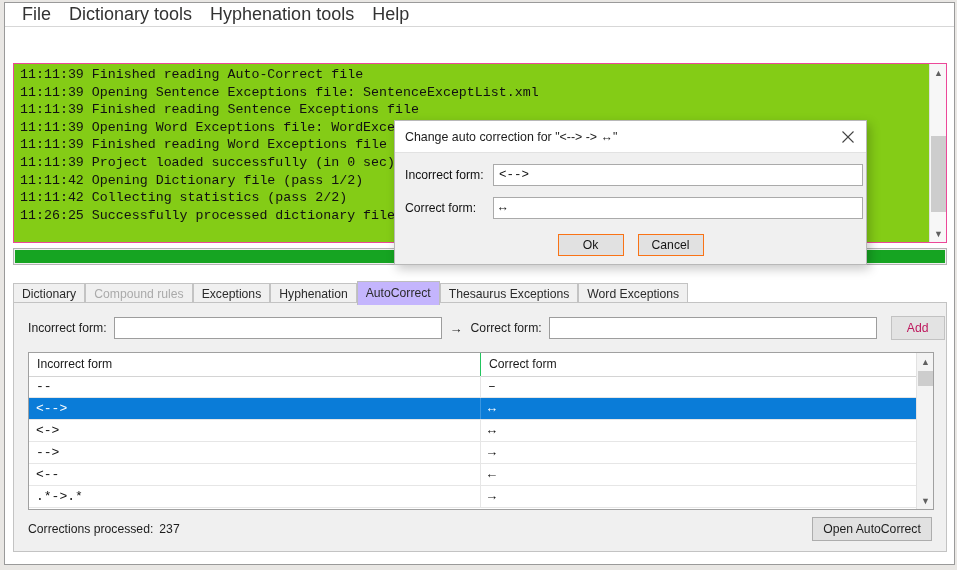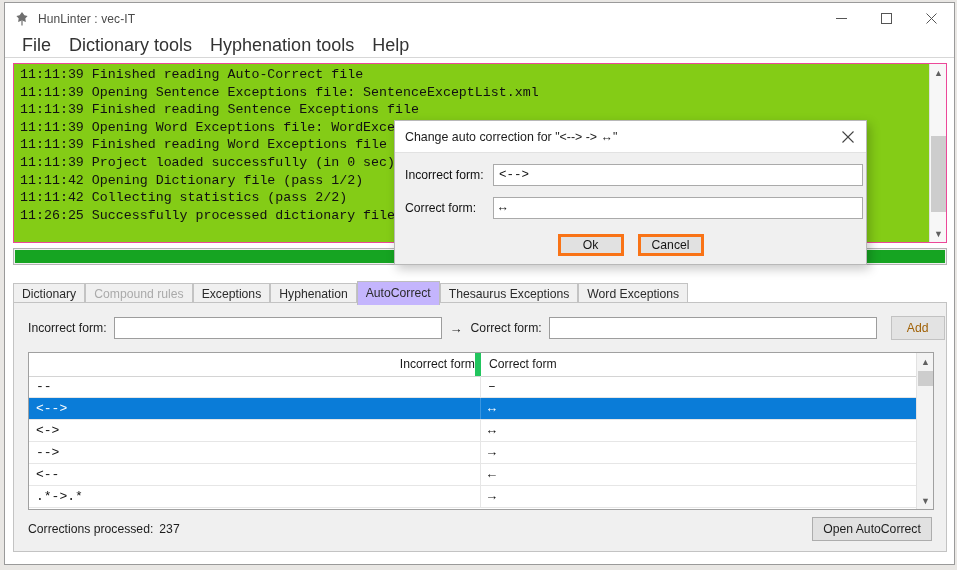--- a/index.html
+++ b/index.html
@@ -216,21 +216,21 @@
   }
   .btn {
     font-family: "Liberation Sans", sans-serif;
     font-size: 12.2px;
     background: #e1e1e1;
     border: 1px solid #adadad;
     color: #1d1d1d;
     box-sizing: border-box;
     padding: 0;
   }
-  .btn.disabled { color: #a16207; background: #e3e3e3; border-color: #c2c2c2; }
+  .btn.disabled { color: #be185d; background: #e3e3e3; border-color: #c2c2c2; }
 
   
   .tablewrap {
     position: absolute;
     left: 14px;
     top: 49px;
     width: 906px;
     height: 158px;
     background: #ffffff;
     border: 1px solid #a0a0a0;
@@ -243,21 +243,21 @@
     background: #ffffff;
     border-bottom: 1px solid #d4d4d4;
   }
   .th {
     font-size: 12.2px;
     color: #1a1a1a;
     line-height: 22px;
     padding-left: 8px;
     box-sizing: border-box;
   }
-  .th.c1 { width: 452px; border-right: 6px solid #22c55e; text-align: right; }
+  .th.c1 { width: 452px; border-right: 1px solid #22c55e; }
   .th.c2 { flex: 1; }
   .tbody { position: absolute; left:0; right:17px; top:23px; bottom:0; }
   .trow {
     display: flex;
     height: 22px;
     border-bottom: 1px solid #e6e6e6;
     box-sizing: border-box;
   }
   .trow.sel { background: #0a7cd8; }
   .td {
@@ -365,21 +365,21 @@
     justify-content: center;
     gap: 14px;
     margin-top: 15px;
   }
   .dlg-btn {
     width: 66px;
     height: 22px;
     font-family: "Liberation Sans", sans-serif;
     font-size: 12.2px;
     background: #e1e1e1;
-    border: 3px solid #f97316;
+    border: 1px solid #f97316;
     color: #151515;
     box-sizing: border-box;
   }
 
   
   .bleed-top, .bleed-bottom {
     position: absolute;
     left: 0; width: 957px; height: 6px;
     opacity: .35;
     pointer-events: none;
@@ -390,47 +390,20 @@
 </head>
 <body>
 
 <div id="root">
 
   <div class="bleed-top"></div>
   <div class="bleed-bottom"></div>
 
   <div class="window">
 
-    <div class="titlebar">
-      <span class="title-icon">
-        <svg width="16" height="16" viewBox="0 0 16 16">
-          <path d="M8 1 L10.4 4.2 L13.6 5.1 L11.3 7.6 L11.9 11 L8 9.6 L4.1 11 L4.7 7.6 L2.4 5.1 L5.6 4.2 Z" fill="#6f6f6f"></path>
-          <rect x="7.4" y="9.5" width="1.2" height="5" fill="#6f6f6f"></rect>
-        </svg>
-      </span>
-      <span class="title-text">HunLinter : vec-IT</span>
-      <div class="win-btns">
-        <div class="win-btn">
-          <svg width="11" height="11" viewBox="0 0 11 11">
-              <line x1="0" y1="5.5" x2="11" y2="5.5" stroke="currentColor" stroke-width="1"></line>
-            </svg>
-        </div>
-        <div class="win-btn">
-          <svg width="11" height="11" viewBox="0 0 11 11">
-              <rect x="0.5" y="0.5" width="10" height="10" fill="none" stroke="currentColor" stroke-width="1"></rect>
-            </svg>
-        </div>
-        <div class="win-btn close">
-          <svg width="11" height="11" viewBox="0 0 11 11">
-              <line x1="0.5" y1="0.5" x2="10.5" y2="10.5" stroke="currentColor" stroke-width="1"></line>
-              <line x1="10.5" y1="0.5" x2="0.5" y2="10.5" stroke="currentColor" stroke-width="1"></line>
-            </svg>
-        </div>
-      </div>
-    </div>
 
     <div class="menubar">
       <div class="menu-item">File</div>
       <div class="menu-item">Dictionary tools</div>
       <div class="menu-item">Hyphenation tools</div>
       <div class="menu-item">Help</div>
     </div>
 
     <div class="logpane">
       <div class="logtext">11:11:39 Finished reading Auto-Correct file

